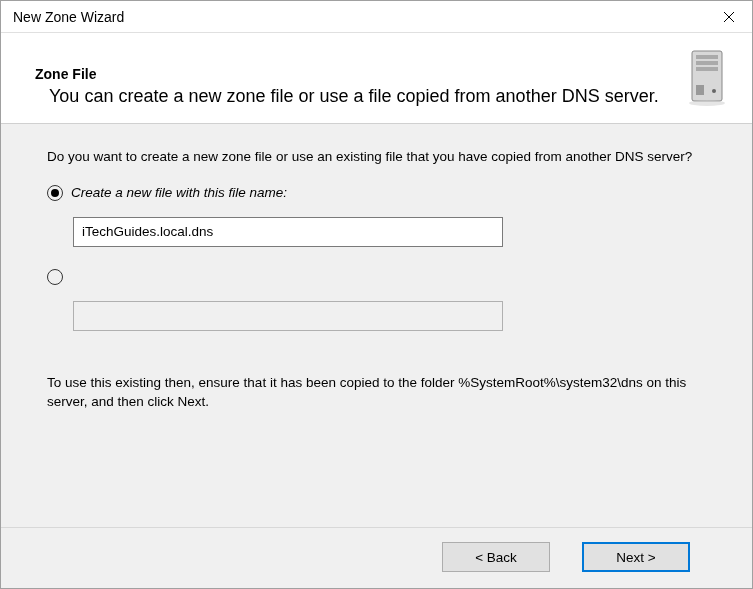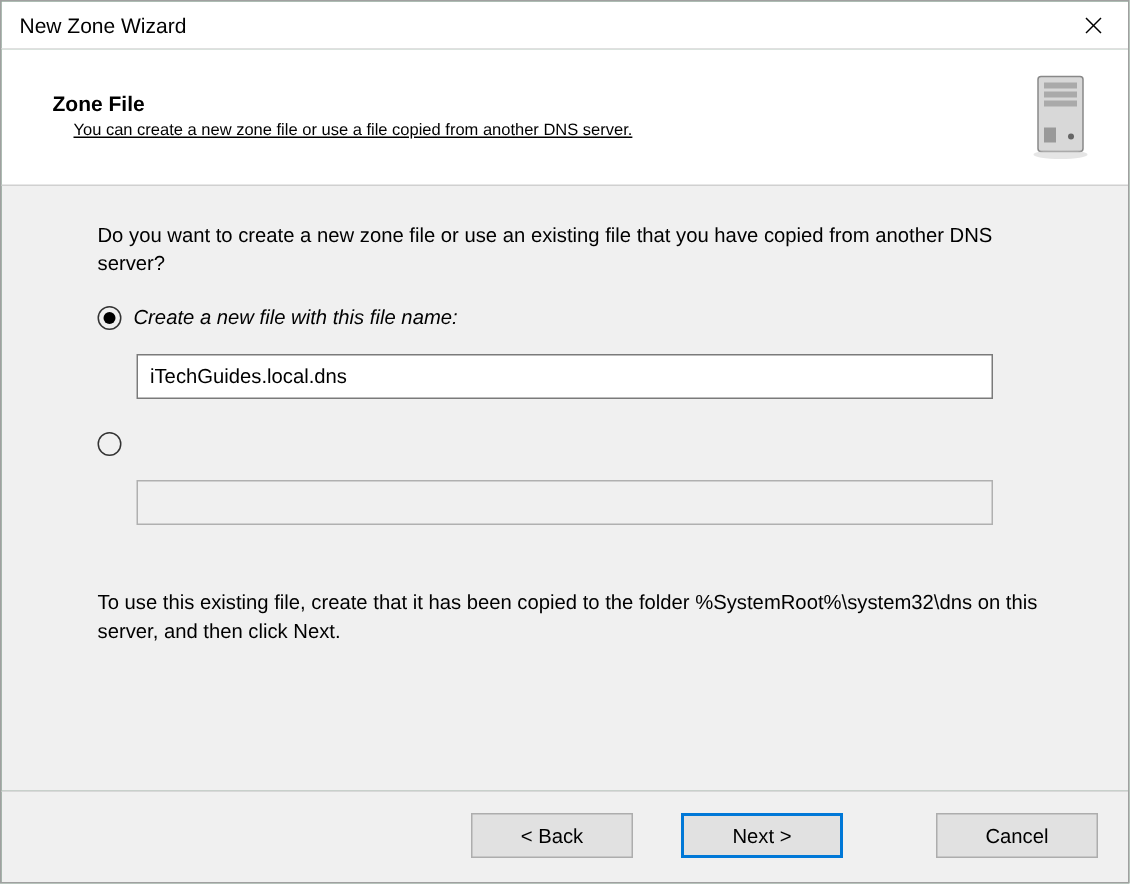--- a/index.html
+++ b/index.html
@@ -46,47 +46,46 @@
     }
     .close-btn svg {
       width: 12px;
       height: 12px;
     }
     .header-panel {
       background: #fff;
       padding: 14px 20px 16px 34px;
       display: flex;
       justify-content: space-between;
-      align-items: center;
+      align-items: flex-end;
       border-bottom: 1px solid #d0d0d0;
     }
     .header-text {
       flex: 1;
     }
     .header-title {
       font-weight: bold;
       font-size: 14px;
       color: #000;
       margin-bottom: 4px;
     }
     .header-subtitle {
-      font-size: 11px;
+      font-size: 18px;
       color: #000;
       padding-left: 14px;
-      text-decoration: underline;
     }
     .header-icon {
       width: 48px;
       height: 60px;
       margin-left: 16px;
     }
     .content-panel {
       flex: 1;
       background: #f0f0f0;
-      padding: 24px 56px 20px 64px;
+      padding: 24px 56px 20px 46px;
       color: #000;
       font-size: 13.5px;
     }
     .question-text {
       line-height: 1.4;
       margin-bottom: 18px;
     }
     .radio-group {
       margin-left: 0;
     }
@@ -112,21 +111,21 @@
       content: '';
       width: 8px;
       height: 8px;
       background: #000;
       border-radius: 50%;
     }
     .radio-label {
       font-size: 13.5px;
     }
     .text-input {
-      width: 571px;
+      width: 430px;
       height: 30px;
       border: 1px solid #7a7a7a;
       background: #fff;
       padding: 4px 8px;
       font-size: 13.5px;
       font-family: inherit;
       margin-left: 26px;
       margin-top: 6px;
       margin-bottom: 22px;
     }
@@ -208,22 +207,21 @@
         <span class="radio-label">Create a new file with this file name:</span>
       </div>
       <input type="text" class="text-input" value="iTechGuides.local.dns" style="">
 
       <div class="radio-option">
         <span class="radio-circle"></span>
       </div>
       <input type="text" class="text-input disabled" disabled="" value="" style="">
     </div>
 
-    <div class="help-text">To use this existing file, create that it has been copied to the folder %SystemRoot%\system32\dns on this server, and then click Next.</div>
+    <div class="help-text">To use this existing then, ensure that it has been copied to the folder %SystemRoot%\system32\dns on this server, and then click Next.</div>
   </div>
 
   <div class="button-panel">
     <button class="btn">&lt; Back</button>
     <button class="btn primary">Next &gt;</button>
     <div class="btn-spacer"></div>
-    <button class="btn">Cancel</button>
   </div>
 </div>
 
 </body></html>

